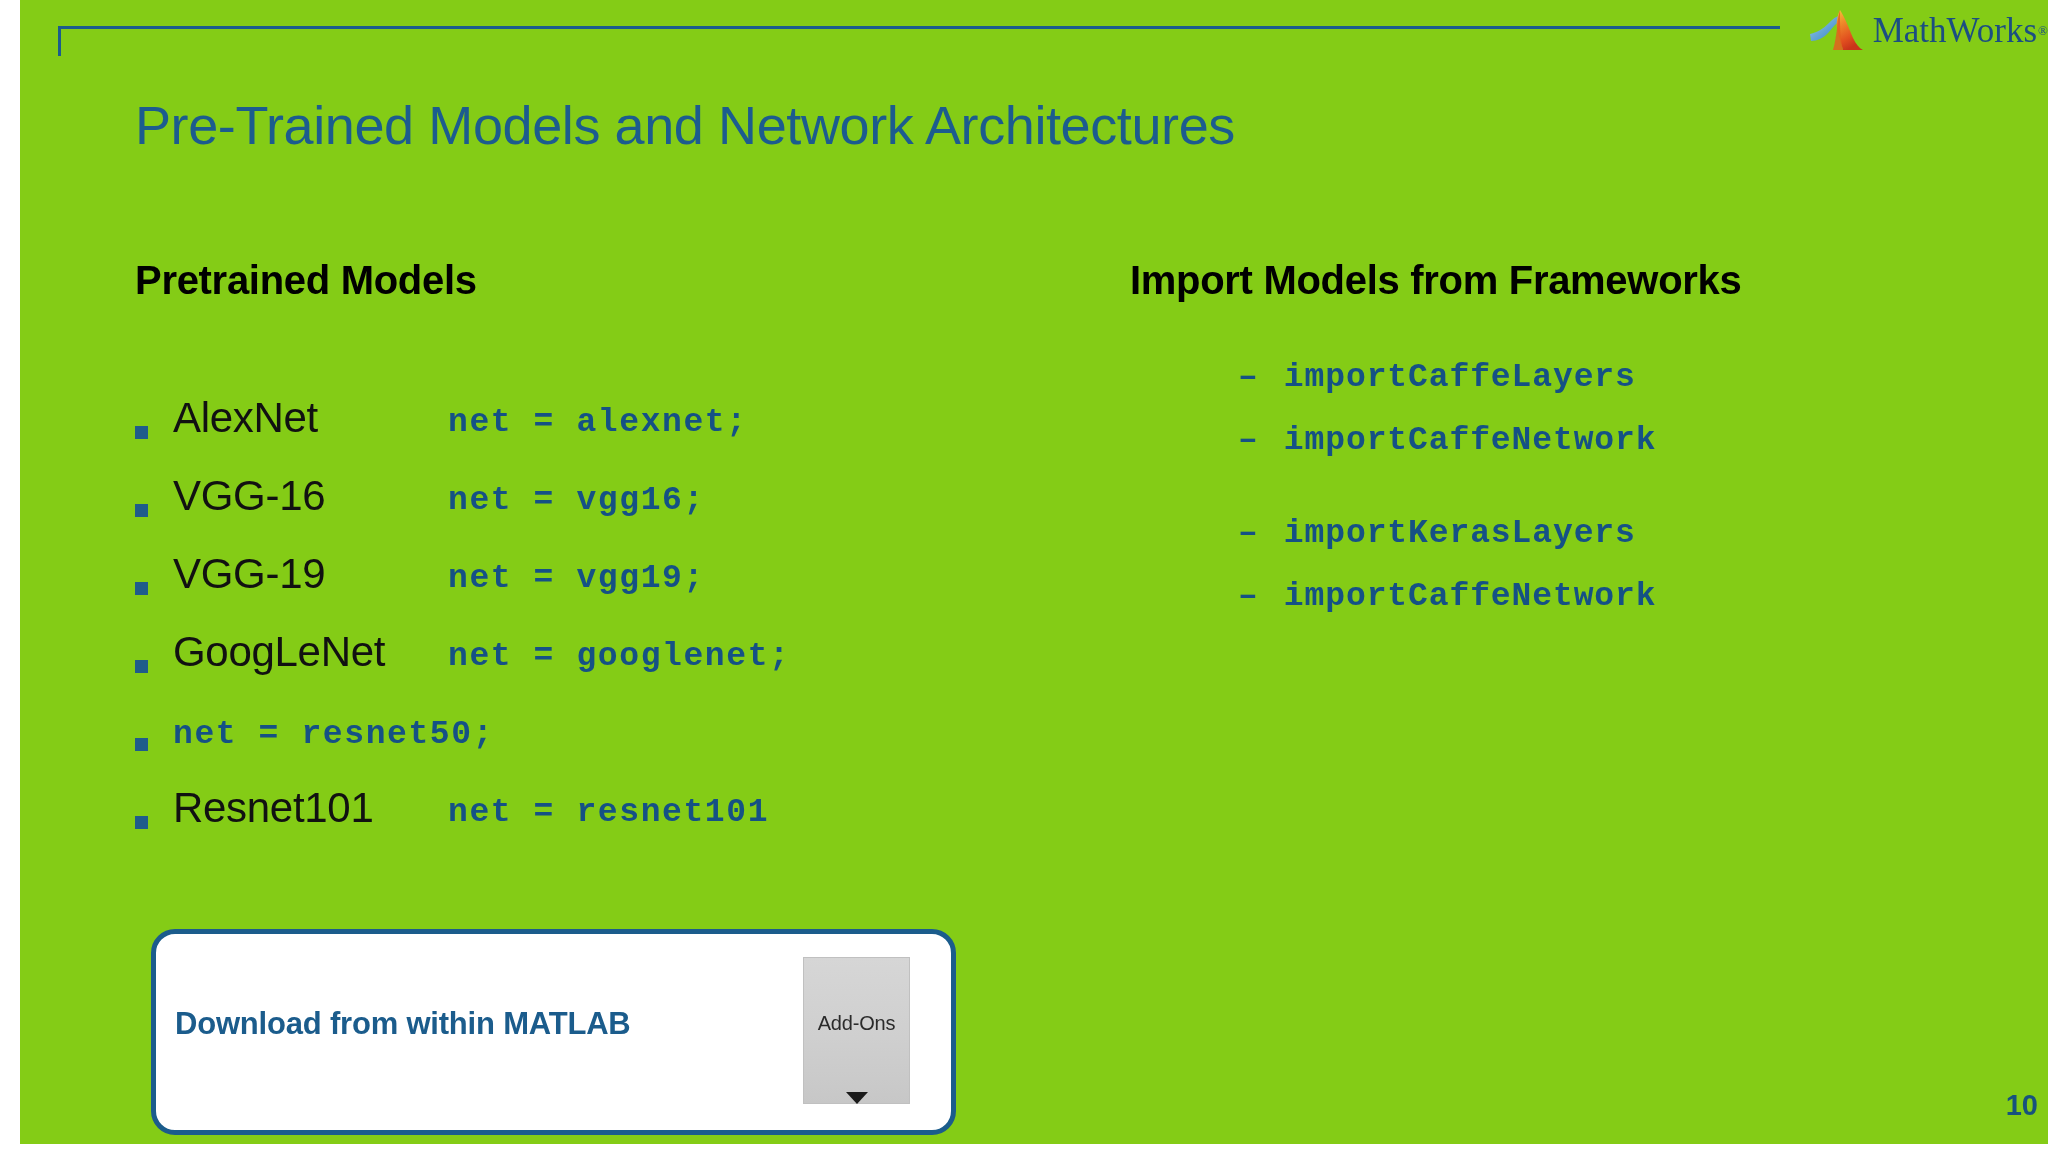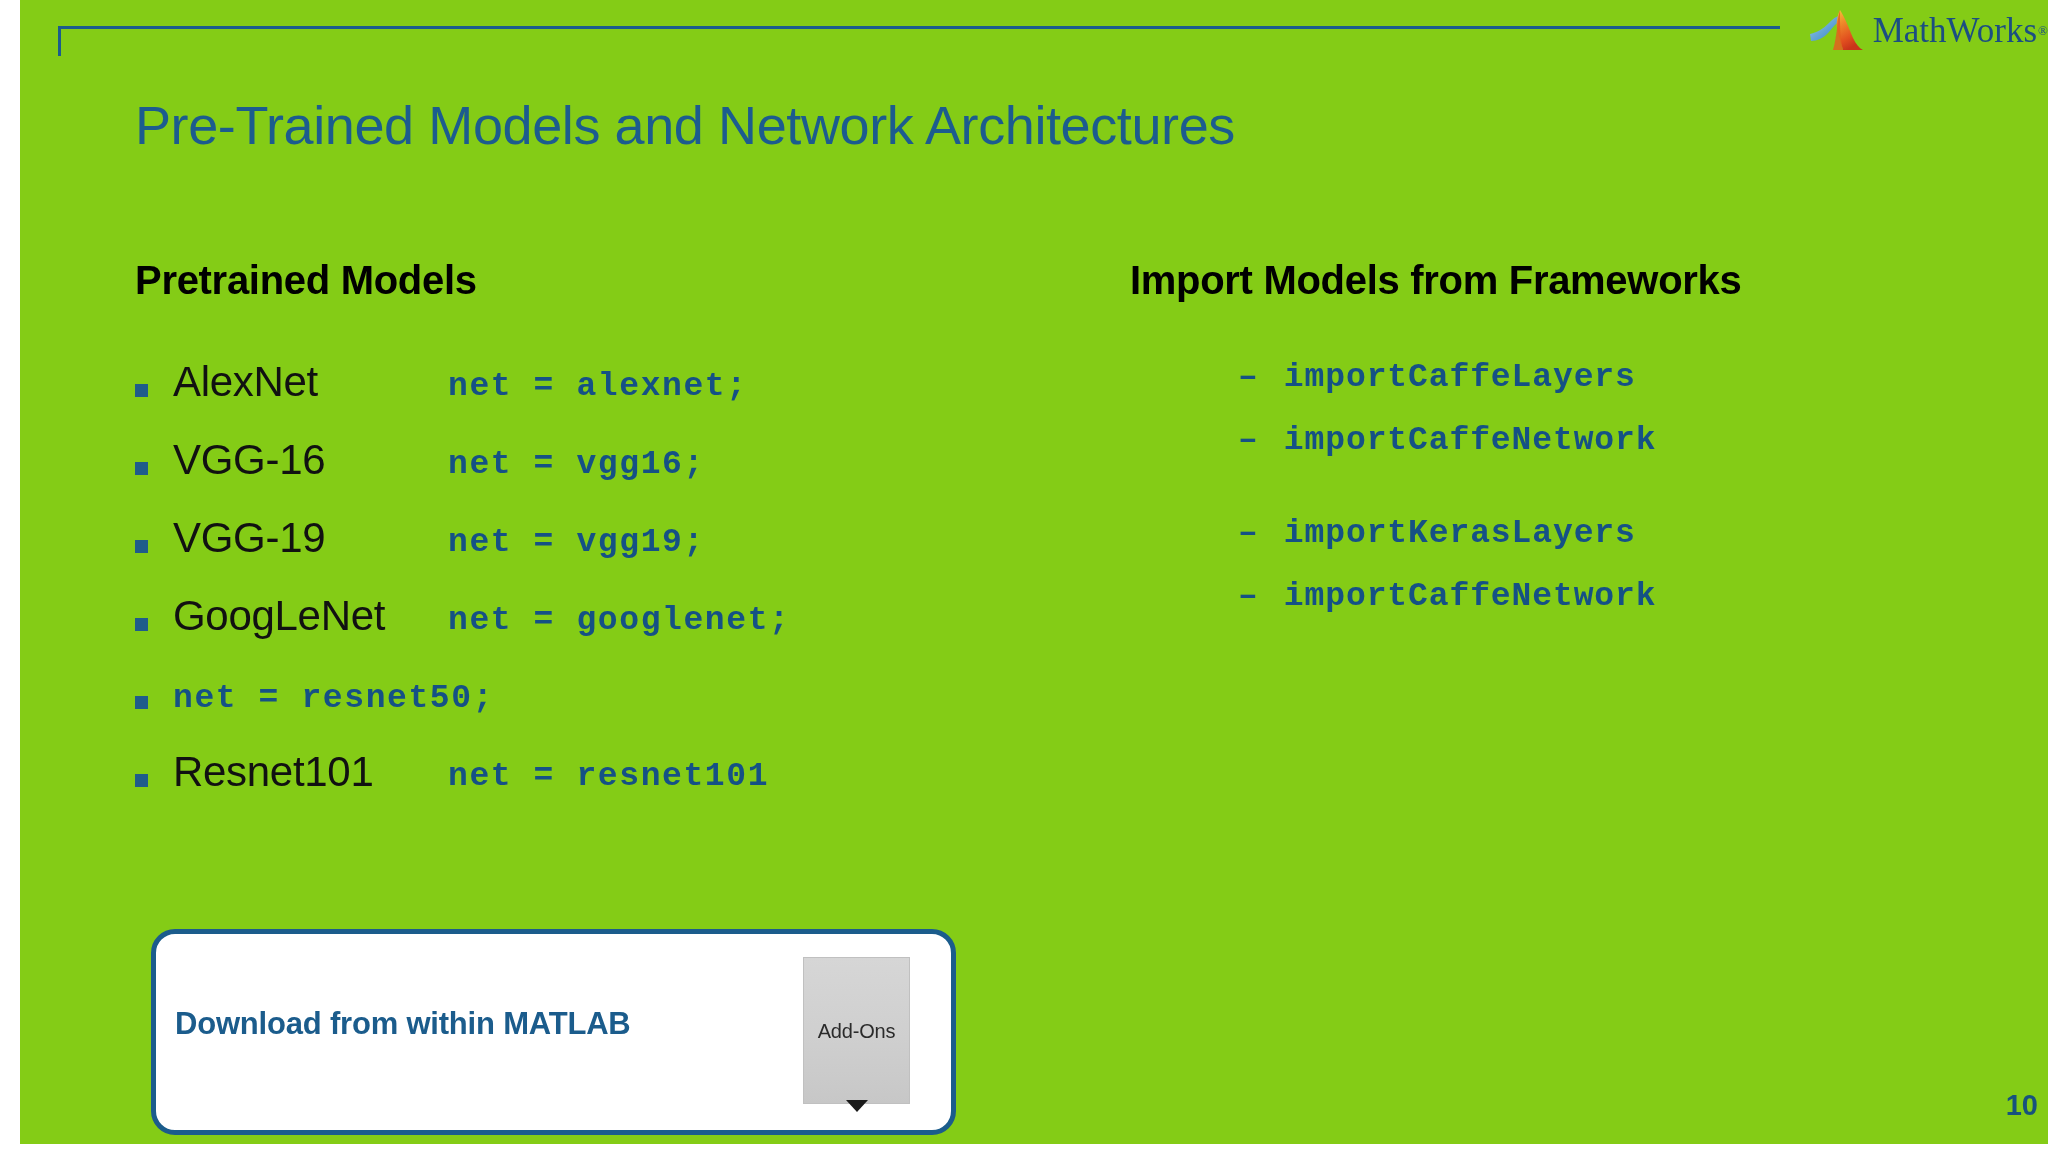--- a/index.html
+++ b/index.html
@@ -103,21 +103,21 @@
     margin: 0 0 58px 0;
     white-space: nowrap;
   }
 
   
   #model-rows {
     position: relative;
   }
   .model-row {
     display: flex;
-    align-items: flex-start;
+    align-items: flex-end;
     height: 78px;
   }
   .sq-bullet {
     width: 13px;
     height: 13px;
     background: #1f5c8b;
     margin-top: 23px;
     margin-right: 25px;
     flex: 0 0 auto;
   }
@@ -169,21 +169,21 @@
     top: 23px;
     width: 107px;
     height: 147px;
     background: linear-gradient(180deg, #d6d6d6 0%, #cfcfcf 55%, #c7c7c7 100%);
     border: 1px solid #c0c0c0;
     box-sizing: border-box;
     display: flex;
     flex-direction: column;
     align-items: center;
     justify-content: flex-start;
-    padding-top: 8px;
+    padding-top: 0;
     gap: 48px;
   }
   #addons-icon { width: 74px; height: 68px; display: block; }
   #addons-label {
     font-size: 20px;
     color: #2b2b2b;
     margin-top: 6px;
     letter-spacing: -0.2px;
   }
   #addons-caret {

